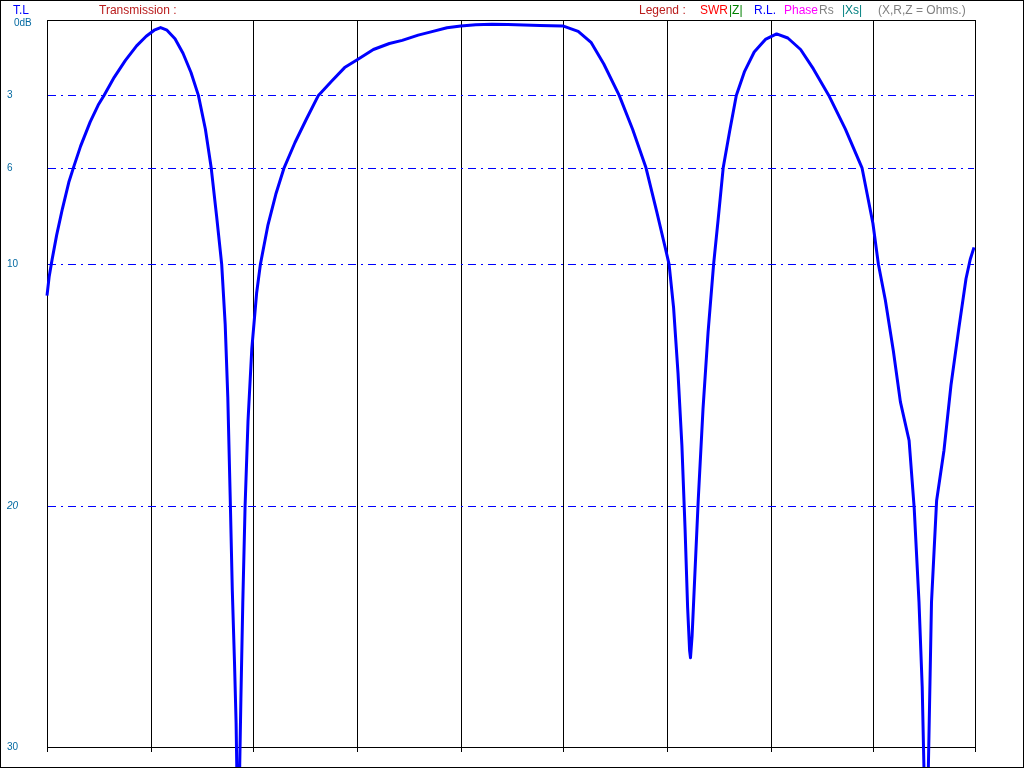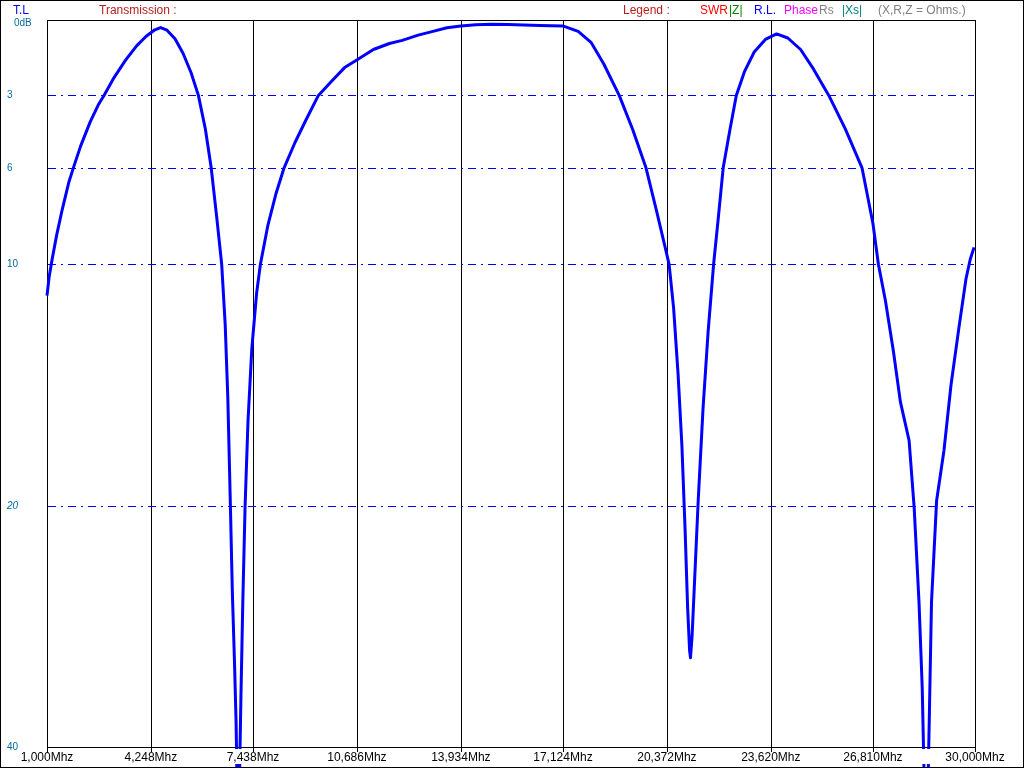--- a/index.html
+++ b/index.html
@@ -28,67 +28,55 @@
   }
 </style>
 </head>
 <body>
 
 <div class="screen">
 
   <div>
     <span class="hdr blue" style="left:4px">T.L</span>
     <span class="hdr black" style="left:98px">Transmission :</span>
-    <span class="hdr black" style="left:622px">Legend :</span>
+    <span class="hdr black" style="left:638px">Legend :</span>
     <span id="legend-items"><span class="hdr" style="left: 699px; color: rgb(255, 0, 0);">SWR</span><span class="hdr" style="left: 728px; color: rgb(0, 128, 0);">|Z|</span><span class="hdr" style="left: 753px; color: rgb(0, 0, 255);">R.L.</span><span class="hdr" style="left: 783px; color: rgb(255, 0, 255);">Phase</span><span class="hdr" style="left: 818px; color: rgb(128, 128, 128);">Rs</span><span class="hdr" style="left: 841px; color: rgb(0, 128, 128);">|Xs|</span><span class="hdr" style="left: 877px; color: rgb(128, 128, 128);">(X,R,Z = Ohms.)</span></span>
   </div>
 
   <svg id="plot" width="1024" height="768" viewBox="0 0 1024 768">
       <rect x="46.5" y="19.5" width="928" height="727" fill="none" stroke="#000000" shape-rendering="crispEdges"></rect>
       <line x1="150.5" y1="20" x2="150.5" y2="746" stroke="#000000" shape-rendering="crispEdges"></line>
       <line x1="252.5" y1="20" x2="252.5" y2="746" stroke="#000000" shape-rendering="crispEdges"></line>
       <line x1="356.5" y1="20" x2="356.5" y2="746" stroke="#000000" shape-rendering="crispEdges"></line>
       <line x1="460.5" y1="20" x2="460.5" y2="746" stroke="#000000" shape-rendering="crispEdges"></line>
       <line x1="562.5" y1="20" x2="562.5" y2="746" stroke="#000000" shape-rendering="crispEdges"></line>
       <line x1="666.5" y1="20" x2="666.5" y2="746" stroke="#000000" shape-rendering="crispEdges"></line>
       <line x1="770.5" y1="20" x2="770.5" y2="746" stroke="#000000" shape-rendering="crispEdges"></line>
       <line x1="872.5" y1="20" x2="872.5" y2="746" stroke="#000000" shape-rendering="crispEdges"></line>
       <line x1="47" y1="94.5" x2="973" y2="94.5" stroke="#0000ff" stroke-dasharray="8 5 2 5" shape-rendering="crispEdges"></line>
       <line x1="47" y1="167.5" x2="973" y2="167.5" stroke="#0000ff" stroke-dasharray="8 5 2 5" shape-rendering="crispEdges"></line>
       <line x1="47" y1="263.5" x2="973" y2="263.5" stroke="#0000ff" stroke-dasharray="8 5 2 5" shape-rendering="crispEdges"></line>
       <line x1="47" y1="505.5" x2="973" y2="505.5" stroke="#0000ff" stroke-dasharray="8 5 2 5" shape-rendering="crispEdges"></line>
       <polyline points="46.0,294.7 48.2,275.4 51.1,258.5 55.6,234.4 61.4,207.8 67.8,181.3 73.2,164.4 79.6,145.1 89.2,120.9 97.2,104.1 103.0,94.4 113.2,76.3 124.4,59.4 135.6,44.9 145.2,35.3 153.2,29.2 159.6,26.6 166.0,29.2 174.0,37.7 182.0,52.2 190.0,71.5 197.4,94.4 204.4,128.2 210.2,166.8 215.6,215.1 220.7,263.3 224.2,323.7 226.8,396.1 229.4,504.7 231.3,589.1 233.5,661.5 235.1,721.9 236.4,806.3 238.0,806.3 239.9,697.7 241.8,601.2 244.1,504.7 247.0,420.2 250.8,347.8 255.6,292.3 259.4,263.3 266.8,224.7 274.8,193.3 283.1,166.8 294.0,141.5 305.2,118.5 317.4,94.4 330.8,79.9 343.6,66.6 357.0,58.2 372.4,48.5 388.4,42.5 401.2,39.4 417.2,34.1 430.0,30.9 446.0,26.8 459.8,24.9 474.8,23.7 490.8,23.2 506.8,23.4 522.8,23.9 538.8,24.4 561.8,24.9 577.2,30.4 590.0,41.3 602.8,63.0 618.2,94.4 631.6,128.2 645.0,166.8 655.6,210.2 663.6,244.0 668.1,263.3 672.6,306.8 677.0,371.9 680.9,444.3 684.1,528.8 686.6,606.0 688.6,649.5 689.5,656.7 691.1,635.0 693.7,577.1 697.2,499.8 702.0,408.1 707.1,330.9 712.6,263.3 717.0,219.9 722.2,166.8 728.6,130.6 735.3,94.4 743.6,70.3 753.2,51.0 764.4,38.4 775.6,32.9 786.8,37.0 799.6,48.5 812.4,67.9 827.8,94.4 844.4,128.2 861.0,166.8 871.9,222.3 877.4,263.3 884.4,299.5 892.4,350.2 899.4,400.9 908.1,439.5 913.2,507.1 918.0,601.2 921.2,685.7 923.8,806.3 926.6,806.3 930.5,601.2 935.6,499.8 943.0,449.2 950.0,384.0 958.0,326.1 965.0,277.8 969.2,258.5 973.0,246.4" fill="none" stroke="#0000ff" stroke-width="3" stroke-linejoin="round"></polyline>
     </svg>
 
-  <div class="xband" id="xband">
-      <span class="xlab" style="left: 45px;">1,000Mhz</span>
-      <span class="xlab" style="left: 148.936px;">4,248Mhz</span>
-      <span class="xlab" style="left: 251.016px;">7,438Mhz</span>
-      <span class="xlab" style="left: 354.952px;">10,686Mhz</span>
-      <span class="xlab" style="left: 458.888px;">13,934Mhz</span>
-      <span class="xlab" style="left: 560.968px;">17,124Mhz</span>
-      <span class="xlab" style="left: 664.904px;">20,372Mhz</span>
-      <span class="xlab" style="left: 768.84px;">23,620Mhz</span>
-      <span class="xlab" style="left: 870.92px;">26,810Mhz</span>
-      <span class="xlab" style="left: 973px;">30,000Mhz</span>
-    </div>
   <div id="ticks">
       <div class="tick" style="left: 46px;"></div>
       <div class="tick" style="left: 150px;"></div>
       <div class="tick" style="left: 252px;"></div>
       <div class="tick" style="left: 356px;"></div>
       <div class="tick" style="left: 460px;"></div>
       <div class="tick" style="left: 562px;"></div>
       <div class="tick" style="left: 666px;"></div>
       <div class="tick" style="left: 770px;"></div>
       <div class="tick" style="left: 872px;"></div>
       <div class="tick" style="left: 974px;"></div>
     </div>
   <div id="ylabels">
       <span class="ylab" style="left: 13px; top: 16px;">0dB</span>
       <span class="ylab" style="left: 6px; top: 88.4px;">3</span>
       <span class="ylab" style="left: 6px; top: 160.8px;">6</span>
       <span class="ylab" style="left: 6px; top: 257.333px;">10</span>
       <span class="ylab" style="left: 6px; top: 498.667px; font-style: italic;">20</span>
-      <span class="ylab" style="left: 6px; top: 740px;">40</span>
+      <span class="ylab" style="left: 6px; top: 740px;">30</span>
     </div>
 
 </div>
 
 </body></html>

